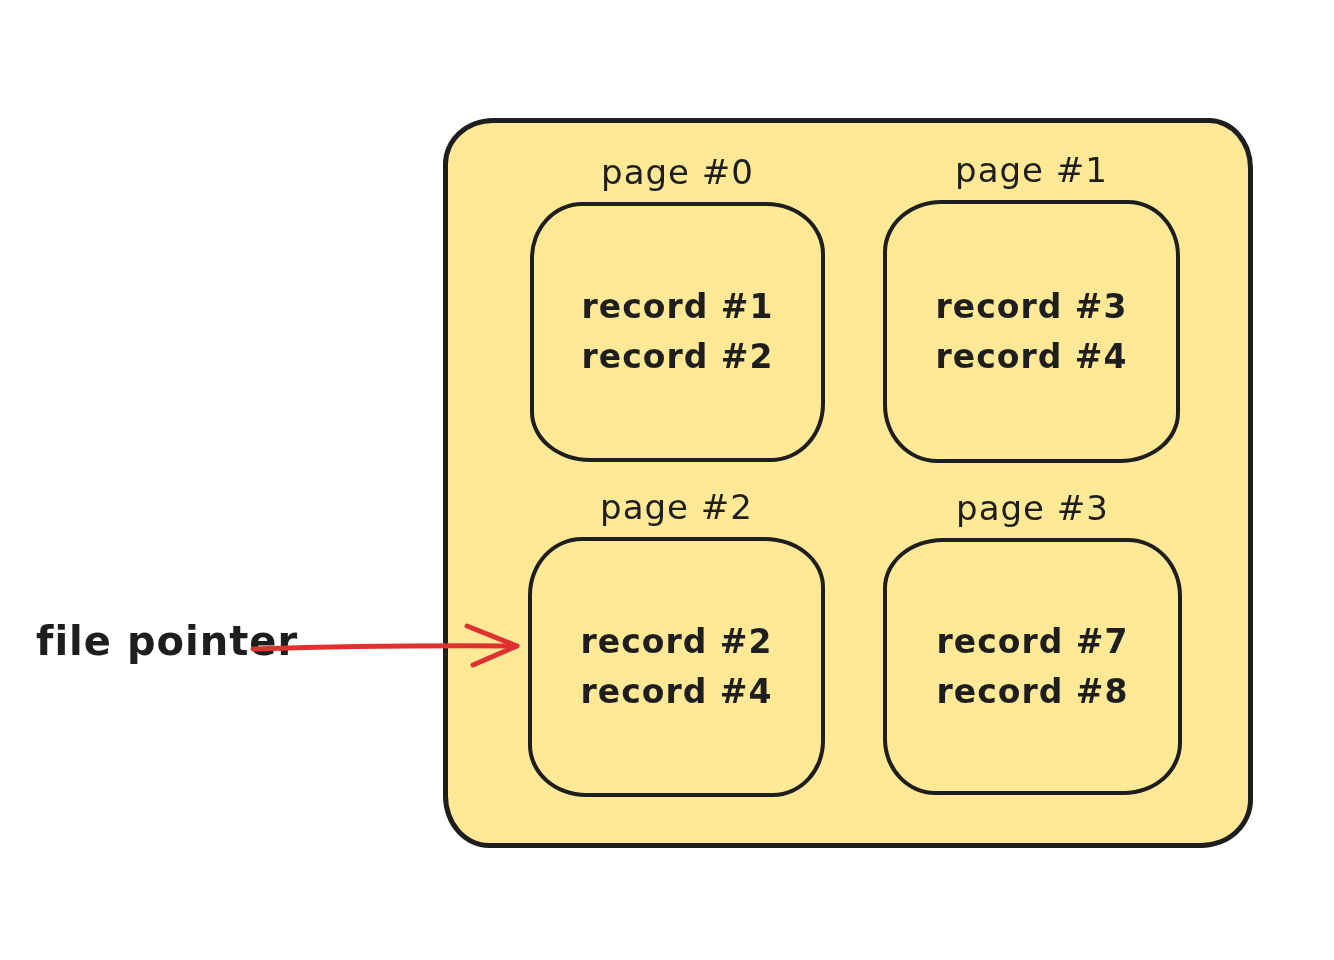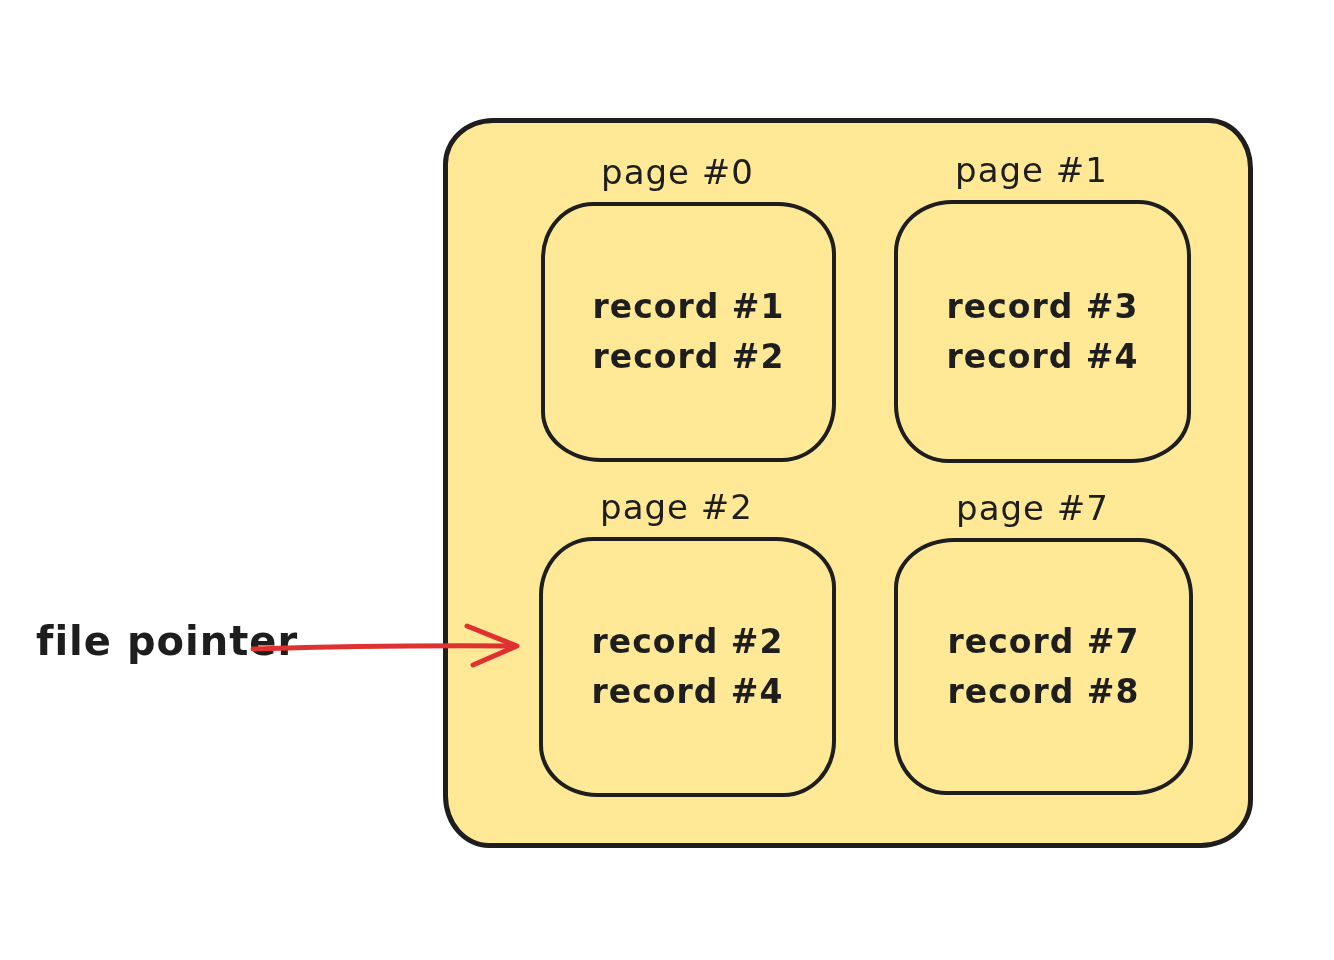--- a/index.html
+++ b/index.html
@@ -50,21 +50,20 @@
   .page-box {
     box-sizing: border-box;
     width: 100%;
     border: 4px solid #1e1e1e;
     background: transparent;
     border-radius: 56px 50px 58px 52px / 52px 58px 50px 56px;
     display: flex;
     flex-direction: column;
     align-items: center;
     justify-content: center;
-    margin-left: 11px;
   }
   .pu0 .page-box { height: 260px; border-radius: 52px 58px 54px 60px / 56px 52px 58px 50px; }
   .pu1 .page-box { height: 263px; border-radius: 58px 52px 60px 54px / 52px 56px 50px 58px; text-align: right; }
   .pu2 .page-box { height: 260px; border-radius: 54px 60px 52px 58px / 58px 50px 56px 52px; }
   .pu3 .page-box { height: 257px; border-radius: 60px 54px 58px 52px / 50px 58px 52px 56px; }
 
   .record {
     display: block;
     font-size: 33px;
     font-weight: bold;
@@ -120,21 +119,21 @@
 
     <div class="page-unit pu2">
       <div class="page-label">page #2</div>
       <div class="page-box">
         <span class="record">record #2</span>
         <span class="record">record #4</span>
       </div>
     </div>
 
     <div class="page-unit pu3">
-      <div class="page-label">page #7</div>
+      <div class="page-label">page #3</div>
       <div class="page-box">
         <span class="record">record #7</span>
         <span class="record">record #8</span>
       </div>
     </div>
 
   </div>
 
   <div class="file-pointer-label">file pointer</div>
 

